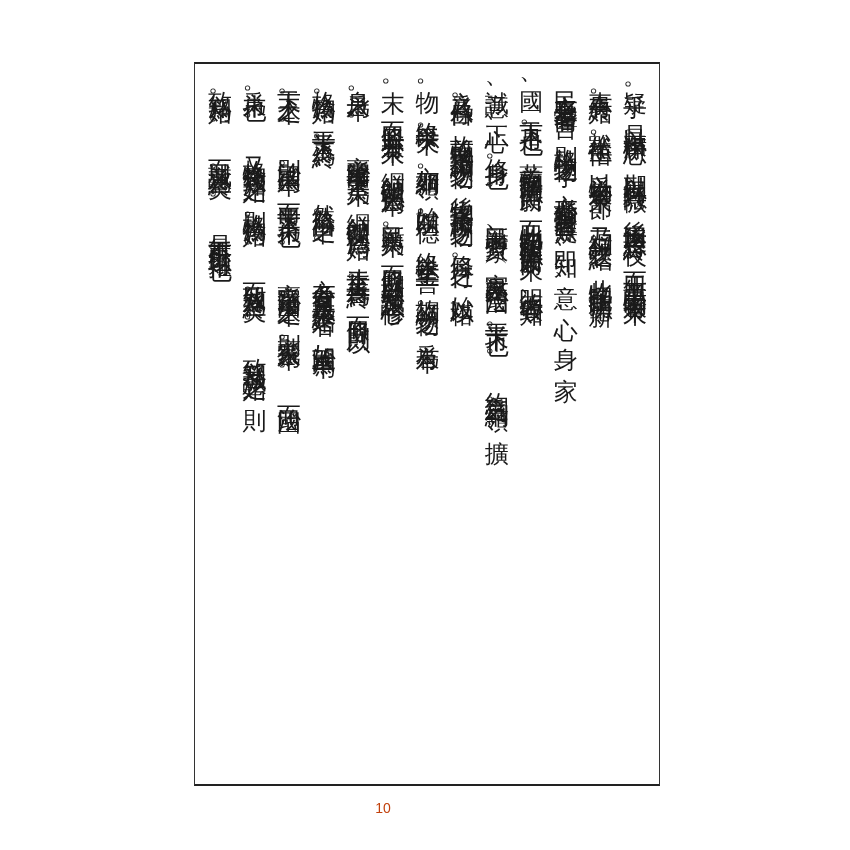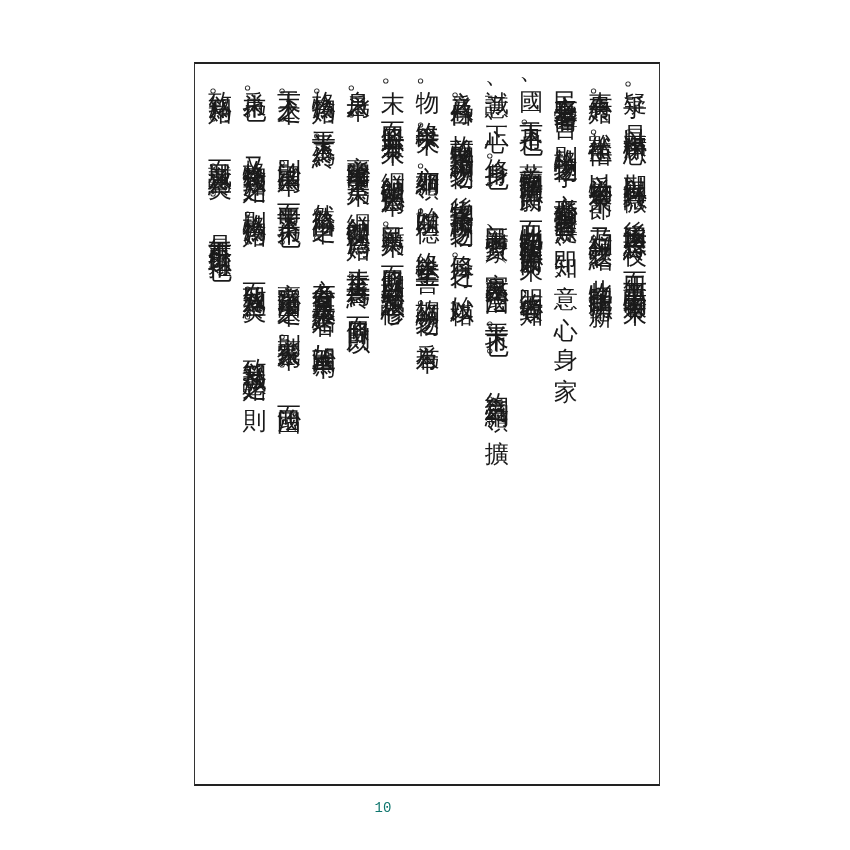--- a/index.html
+++ b/index.html
@@ -33,23 +33,23 @@
   }
   .col {
     display: block;
     white-space: nowrap;
   }
   .page-number {
     position: absolute;
     left: 0; width: 766px;
     top: 800px;
     text-align: center;
-    font-family: Liberation Mono, monospace;
+    font-family: Liberation Sans, sans-serif;
     font-size: 14px;
-    color: #0f766e;
+    color: #c2410c;
   }
 </style>
 </head>
 <body>
 
 <div class="frame"></div>
 
 <div class="text-body">
   <span class="col">疑乎。是以精深硏思。期以得其隱微。後遂因苦思終夜。而于無意中由物有本末。</span>
   <span class="col">事有終始。豁然生悟。以爲物有本末一節。乃三綱領之收結。此物字旣指明德新</span>

